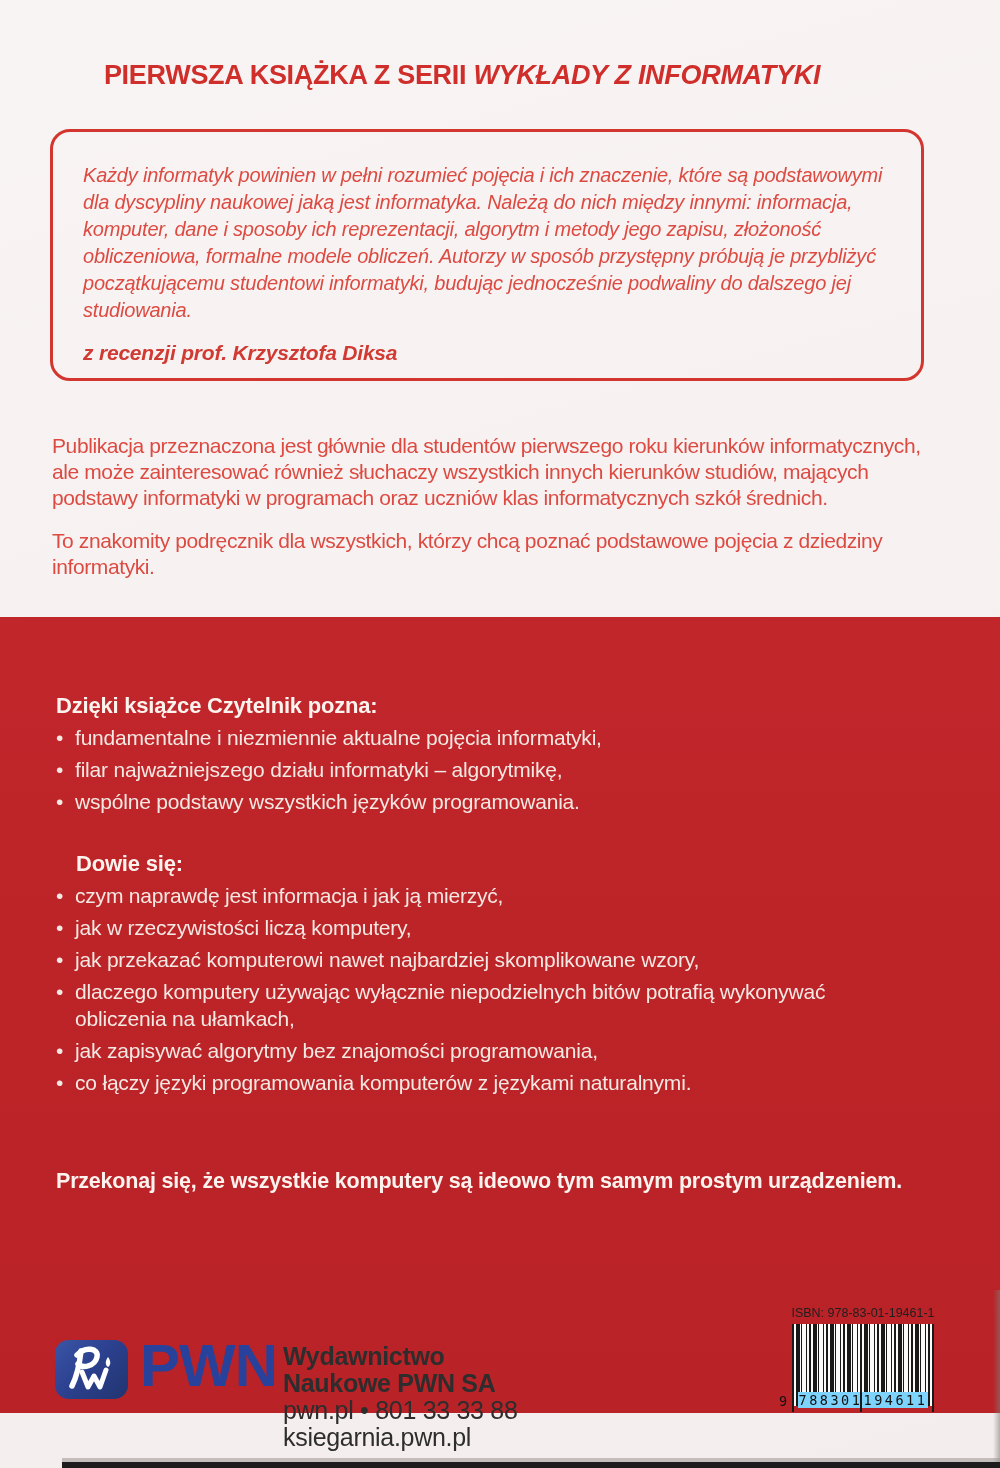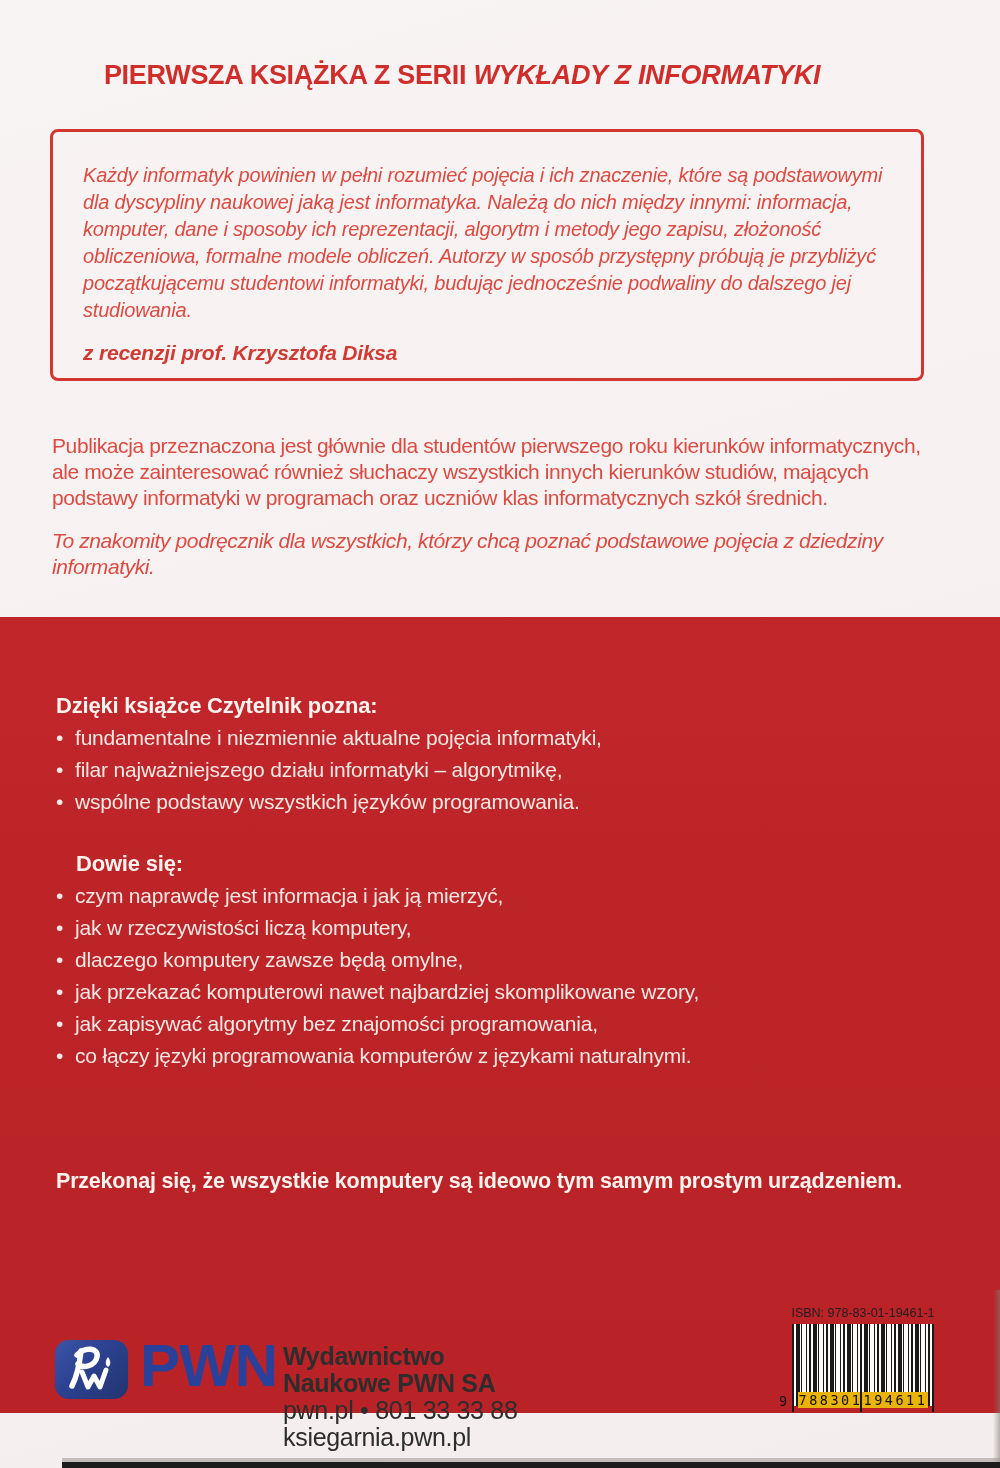--- a/index.html
+++ b/index.html
@@ -14,40 +14,40 @@
   
   .series-title{
     top:60px;left:0;width:924px;text-align:center;
     font-size:27px;font-weight:bold;letter-spacing:-0.3px;color:#cf2e2b;
     white-space:nowrap;
   }
   .series-title .it{font-style:italic;}
 
   .quote-box{
     left:50px;top:129px;width:874px;height:252px;box-sizing:border-box;
-    border:3px solid #d3362f;border-radius:8px;
+    border:3px solid #d3362f;border-radius:20px;
     padding:30px 24px 8px 30px;
   }
   .quote-line{
     font-size:20px;font-style:italic;line-height:27px;
     color:#dd4a42;letter-spacing:-0.2px;white-space:nowrap;
   }
   .quote-attr{
     margin-top:17px;font-size:21px;font-weight:bold;color:#d03a33;
     letter-spacing:-0.2px;
     font-style:italic;
   }
 
   .body-para{left:52px;width:912px;}
   .para-line{
     font-size:21px;line-height:26px;color:#dd4a42;
     letter-spacing:-0.4px;white-space:nowrap;
   }
   .para1{top:433px;}
-  .para2{top:528px;font-style:italic;}
+  .para2{top:528px;}
 
   
   .red-band{
     top:617px;left:0;width:1000px;height:796px;
     background:linear-gradient(180deg,#c1262b 0%,#bc2428 40%,#b92227 100%);
   }
   .band-h{
     position:absolute;left:56px;
     font-size:22px;font-weight:bold;color:#fdf3ee;letter-spacing:-0.2px;
   }
@@ -93,21 +93,21 @@
   .bars{
     position:absolute;left:4px;top:0;width:142px;height:82px;
     background:repeating-linear-gradient(90deg,
       #191919 0px,#191919 2px,#fcfbfa 2px,#fcfbfa 4px,
       #191919 4px,#191919 8px,#fcfbfa 8px,#fcfbfa 9px,
       #191919 9px,#191919 10px,#fcfbfa 10px,#fcfbfa 14px,
       #191919 14px,#191919 15px,#fcfbfa 15px,#fcfbfa 17px);
   }
   .digit-strip{
     position:absolute;left:10px;right:10px;top:68px;height:16px;
-    background:#eab308;display:flex;
+    background:#7dd3fc;display:flex;
   }
   .digit-group{
     flex:1;text-align:center;
     font-family:"DejaVu Sans Mono",monospace;font-size:13.5px;color:#111;
     letter-spacing:2.5px;line-height:16px;
   }
   .guard{position:absolute;top:0;width:2px;height:88px;background:#191919;}
   .guard-l{left:4px;}
   .guard-m{left:72px;}
   .guard-r{right:4px;}
@@ -155,22 +155,22 @@
   <ul class="band-list band-list-1">
     <li>fundamentalne i niezmiennie aktualne pojęcia informatyki,</li>
     <li>filar najważniejszego działu informatyki – algorytmikę,</li>
     <li>wspólne podstawy wszystkich języków programowania.</li>
   </ul>
 
   <div class="band-h band-h2">Dowie się:</div>
   <ul class="band-list band-list-2">
     <li>czym naprawdę jest informacja i jak ją mierzyć,</li>
     <li>jak w rzeczywistości liczą komputery,</li>
-    <li>dlaczego komputery zawsze będą omylne,</li>
     <li>jak przekazać komputerowi nawet najbardziej skomplikowane wzory,</li>
+    <li>dlaczego komputery używając wyłącznie niepodzielnych bitów potrafią wykonywać obliczenia na ułamkach,</li>
     <li>jak zapisywać algorytmy bez znajomości programowania,</li>
     <li>co łączy języki programowania komputerów z językami naturalnymi.</li>
   </ul>
 
   <div class="band-closing">Przekonaj się, że wszystkie komputery są ideowo tym samym prostym urządzeniem.</div>
 </div>
 
 <div class="abs logo-square">
   <svg viewBox="0 0 73 59" aria-hidden="true">
 

